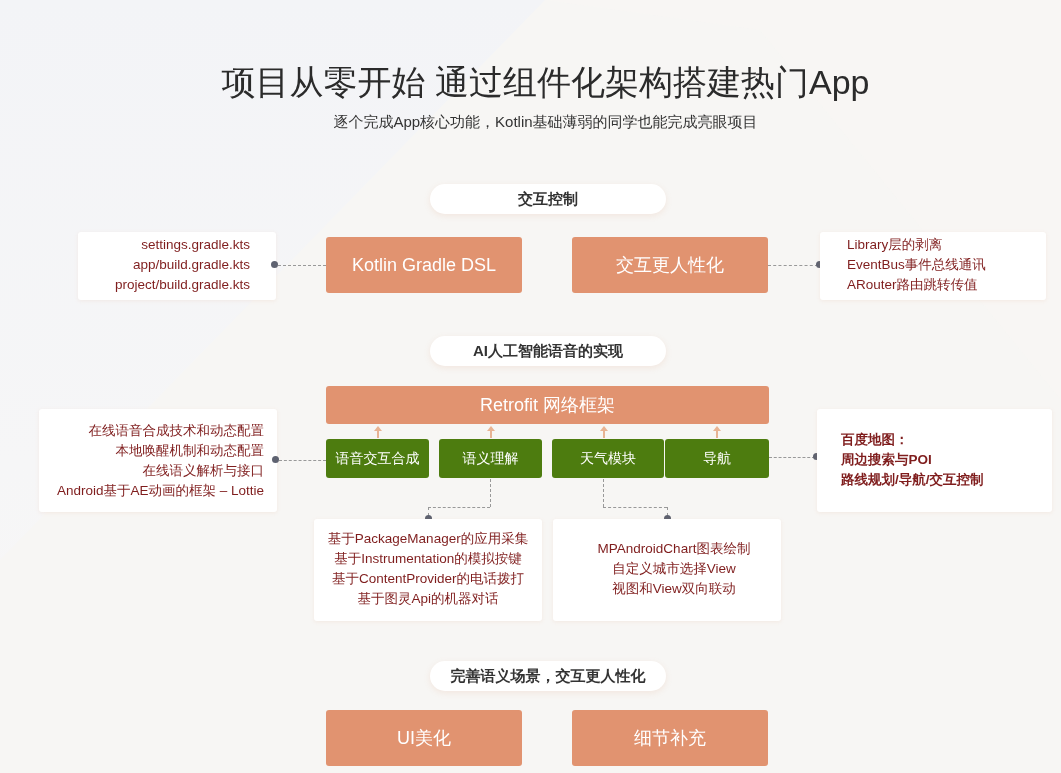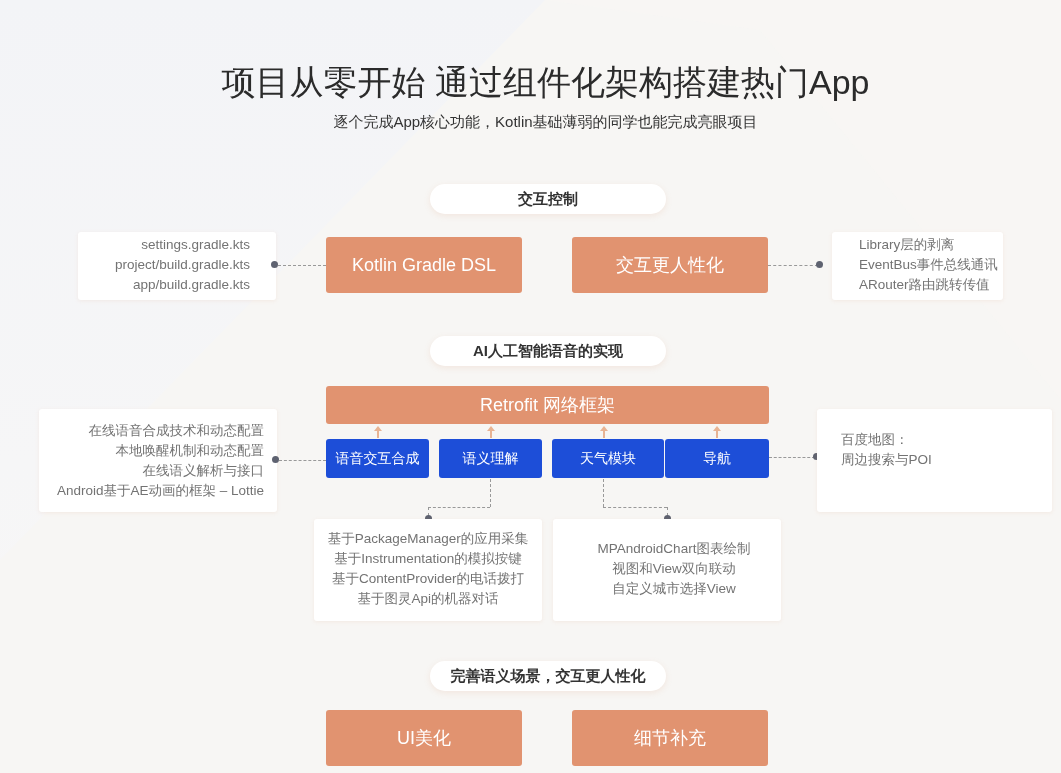--- a/index.html
+++ b/index.html
@@ -31,27 +31,27 @@
     position: absolute; background: #fff; border-radius: 16px;
     box-shadow: 0 2px 6px rgba(224,150,110,0.15);
     font-size: 15px; font-weight: bold; color: #333; text-align: center;
   }
   .obox {
     position: absolute; background: #e19370; border-radius: 3px;
     color: #fff; font-size: 18px; text-align: center;
     display: flex; align-items: center; justify-content: center;
   }
   .bbox {
-    position: absolute; background: #1d4ed8; border-radius: 3px;
+    position: absolute; background: #4d7c0f; border-radius: 3px;
     color: #fff; font-size: 14px; text-align: center;
     display: flex; align-items: center; justify-content: center;
   }
   .card {
     position: absolute; background: #fff; border-radius: 3px;
-    font-size: 13.5px; color: #737373; line-height: 20px;
+    font-size: 13.5px; color: #7f1d1d; line-height: 20px;
     box-shadow: 0 1px 4px rgba(224,150,110,0.12);
   }
   .card .line { display: block; white-space: nowrap; }
   .right { text-align: right; }
   .center { text-align: center; }
   .dash-h {
     position: absolute; height: 0; border-top: 1px dashed #999;
   }
   .dash-v {
     position: absolute; width: 0; border-left: 1px dashed #999;
@@ -79,32 +79,32 @@
 <div class="bg-left"></div>
 <div class="bg-right"></div>
 
 <div class="title">项目从零开始 通过组件化架构搭建热门App</div>
 <div class="subtitle">逐个完成App核心功能，Kotlin基础薄弱的同学也能完成亮眼项目</div>
 
 <div class="pill" style="left:430px; top:184px; width:236px; height:30px; line-height:30px;">交互控制</div>
 
 <div class="card right" style="left:78px; top:232px; width:198px; height:68px; padding:3px 26px 0 0; box-sizing:border-box;">
   <span class="line">settings.gradle.kts</span>
+  <span class="line">app/build.gradle.kts</span>
   <span class="line">project/build.gradle.kts</span>
-  <span class="line">app/build.gradle.kts</span>
 </div>
 <div class="dot" style="left:271px; top:261px;"></div>
 <div class="dash-h" style="left:278px; top:265px; width:48px;"></div>
 
 <div class="obox" style="left:326px; top:237px; width:196px; height:56px;">Kotlin Gradle DSL</div>
 <div class="obox" style="left:572px; top:237px; width:196px; height:56px;">交互更人性化</div>
 
 <div class="dash-h" style="left:768px; top:265px; width:50px;"></div>
 <div class="dot" style="left:816px; top:261px;"></div>
-<div class="card" style="left:820px; top:232px; width:171px; height:68px; padding:3px 0 0 27px; box-sizing:border-box;margin-left:12px;">
+<div class="card" style="left:820px; top:232px; width:226px; height:68px; padding:3px 0 0 27px; box-sizing:border-box;">
   <span class="line">Library层的剥离</span>
   <span class="line">EventBus事件总线通讯</span>
   <span class="line">ARouter路由跳转传值</span>
 </div>
 
 <div class="pill" style="left:430px; top:336px; width:236px; height:30px; line-height:30px;">AI人工智能语音的实现</div>
 
 <div class="obox" style="left:326px; top:386px; width:443px; height:38px;">Retrofit 网络框架</div>
 
 <div class="arrow" style="left:373px; top:426px;"></div>
@@ -121,42 +121,43 @@
   <span class="line">在线语音合成技术和动态配置</span>
   <span class="line">本地唤醒机制和动态配置</span>
   <span class="line">在线语义解析与接口</span>
   <span class="line">Android基于AE动画的框架 – Lottie</span>
 </div>
 <div class="dot" style="left:272px; top:456px;"></div>
 <div class="dash-h" style="left:279px; top:460px; width:47px;"></div>
 
 <div class="dash-h" style="left:769px; top:457px; width:46px;"></div>
 <div class="dot" style="left:813px; top:453px;"></div>
-<div class="card" style="left:817px; top:409px; width:235px; height:103px; padding:21px 0 0 24px; box-sizing:border-box;">
+<div class="card" style="left:817px; top:409px; width:235px; height:103px; padding:21px 0 0 24px; box-sizing:border-box;font-weight:bold;">
   <span class="line">百度地图：</span>
   <span class="line">周边搜索与POI</span>
+  <span class="line">路线规划/导航/交互控制</span>
 </div>
 
 <div class="dash-v" style="left:490px; top:479px; height:28px;"></div>
 <div class="dash-h" style="left:428px; top:507px; width:62px;"></div>
 <div class="dash-v" style="left:428px; top:507px; height:9px;"></div>
 <div class="dot" style="left:425px; top:515px;"></div>
 
 <div class="dash-v" style="left:603px; top:479px; height:28px;"></div>
 <div class="dash-h" style="left:603px; top:507px; width:64px;"></div>
 <div class="dash-v" style="left:667px; top:507px; height:9px;"></div>
 <div class="dot" style="left:664px; top:515px;"></div>
 
 <div class="card center" style="left:314px; top:519px; width:228px; height:102px; padding:10px 0 0 0; box-sizing:border-box;">
   <span class="line">基于PackageManager的应用采集</span>
   <span class="line">基于Instrumentation的模拟按键</span>
   <span class="line">基于ContentProvider的电话拨打</span>
   <span class="line">基于图灵Api的机器对话</span>
 </div>
 <div class="card center" style="left:553px; top:519px; width:228px; height:102px; padding:20px 0 0 14px; box-sizing:border-box;">
   <span class="line">MPAndroidChart图表绘制</span>
+  <span class="line">自定义城市选择View</span>
   <span class="line">视图和View双向联动</span>
-  <span class="line">自定义城市选择View</span>
 </div>
 
 <div class="pill" style="left:430px; top:661px; width:236px; height:30px; line-height:30px;">完善语义场景，交互更人性化</div>
 <div class="obox" style="left:326px; top:710px; width:196px; height:56px;">UI美化</div>
 <div class="obox" style="left:572px; top:710px; width:196px; height:56px;">细节补充</div>
 
 </body></html>

